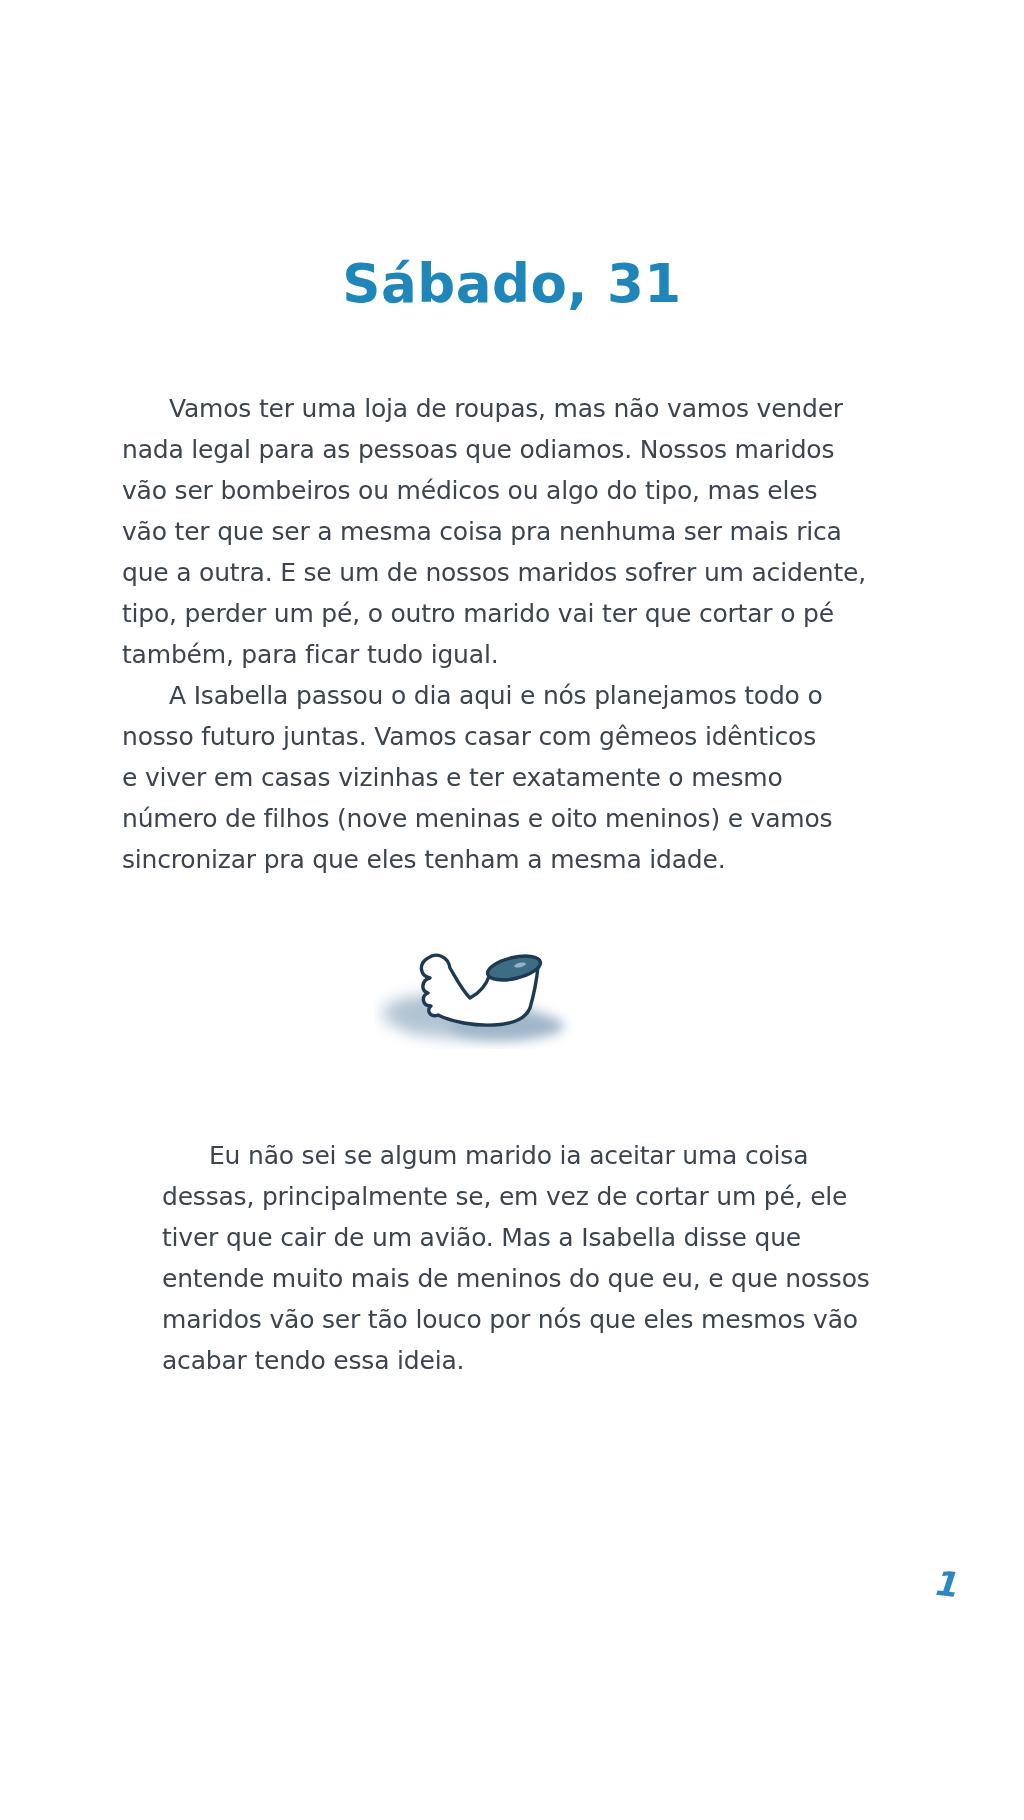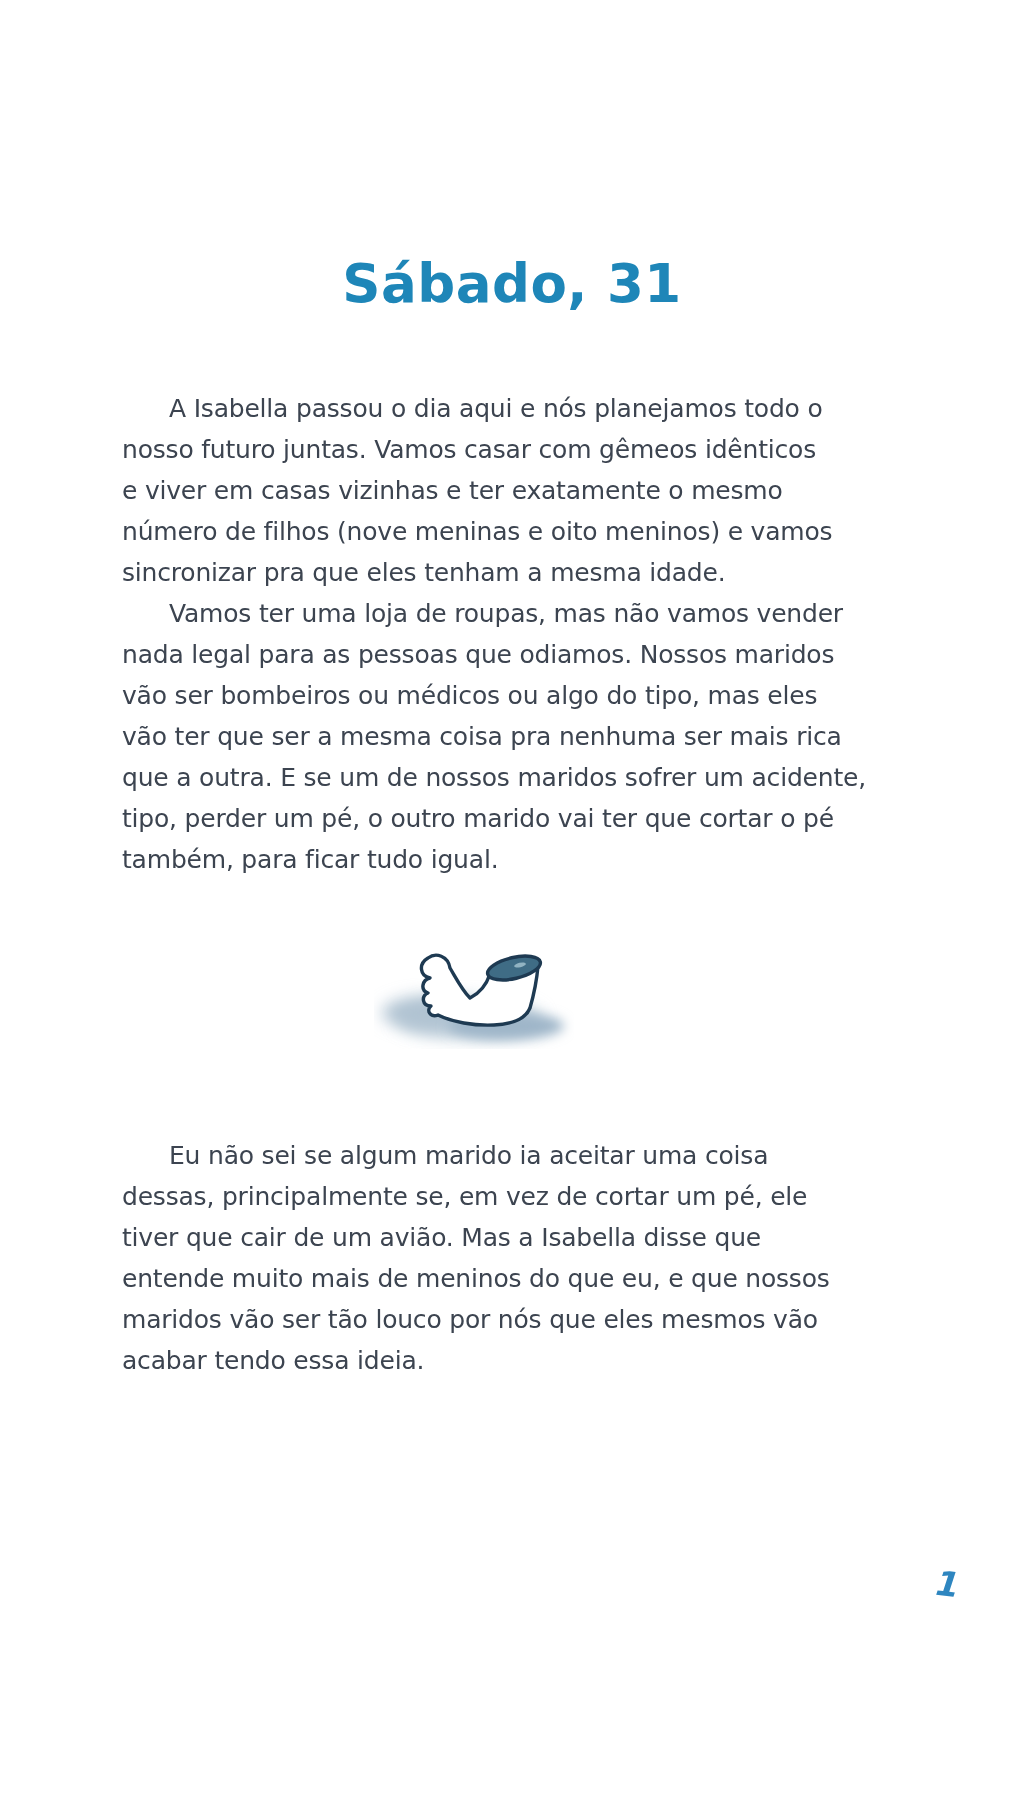--- a/index.html
+++ b/index.html
@@ -54,33 +54,33 @@
     transform: rotate(7deg);
   }
 </style>
 </head>
 <body>
 
 <h1 class="title">Sábado, 31</h1>
 
 <div class="content">
 
-  <p class="para">A Isabella passou o dia aqui e nós planejamos todo o
-nosso futuro juntas. Vamos casar com gêmeos idênticos
-e viver em casas vizinhas e ter exatamente o mesmo
-número de filhos (nove meninas e oito meninos) e vamos
-sincronizar pra que eles tenham a mesma idade.</p>
-
   <p class="para">Vamos ter uma loja de roupas, mas não vamos vender
 nada legal para as pessoas que odiamos. Nossos maridos
 vão ser bombeiros ou médicos ou algo do tipo, mas eles
 vão ter que ser a mesma coisa pra nenhuma ser mais rica
 que a outra. E se um de nossos maridos sofrer um acidente,
 tipo, perder um pé, o outro marido vai ter que cortar o pé
 também, para ficar tudo igual.</p>
+
+  <p class="para">A Isabella passou o dia aqui e nós planejamos todo o
+nosso futuro juntas. Vamos casar com gêmeos idênticos
+e viver em casas vizinhas e ter exatamente o mesmo
+número de filhos (nove meninas e oito meninos) e vamos
+sincronizar pra que eles tenham a mesma idade.</p>
 
   <div class="illustration" role="img" aria-label="severed-foot-cartoon">
     <svg width="200" height="135" viewBox="0 0 200 135" xmlns="http://www.w3.org/2000/svg">
       <defs>
         <filter id="soft" x="-60%" y="-60%" width="220%" height="220%">
           <feGaussianBlur stdDeviation="8"></feGaussianBlur>
         </filter>
         <filter id="soft2" x="-60%" y="-60%" width="220%" height="220%">
           <feGaussianBlur stdDeviation="6"></feGaussianBlur>
         </filter>
@@ -105,21 +105,21 @@
            C 160,80 163,64 164,52
            Z" fill="#ffffff" stroke="#1e3a52" stroke-width="3.4" stroke-linejoin="round"></path>
 
       <g>
         <ellipse cx="140" cy="54" rx="27" ry="10.5" fill="#3f6c85" stroke="#1e3a52" stroke-width="3.4" transform="rotate(-13 140 54)"></ellipse>
         <ellipse cx="146" cy="51" rx="6" ry="2.2" fill="#91b3c2" transform="rotate(-13 146 51)"></ellipse>
       </g>
     </svg>
   </div>
 
-  <p class="para" style="margin-top: 86px;">Eu não sei se algum marido ia aceitar uma coisa
+  <p class="para" style="margin-top: 86px; margin-left: 40px;">Eu não sei se algum marido ia aceitar uma coisa
 dessas, principalmente se, em vez de cortar um pé, ele
 tiver que cair de um avião. Mas a Isabella disse que
 entende muito mais de meninos do que eu, e que nossos
 maridos vão ser tão louco por nós que eles mesmos vão
 acabar tendo essa ideia.</p>
 
 </div>
 
 <div class="page-number">1</div>
 

